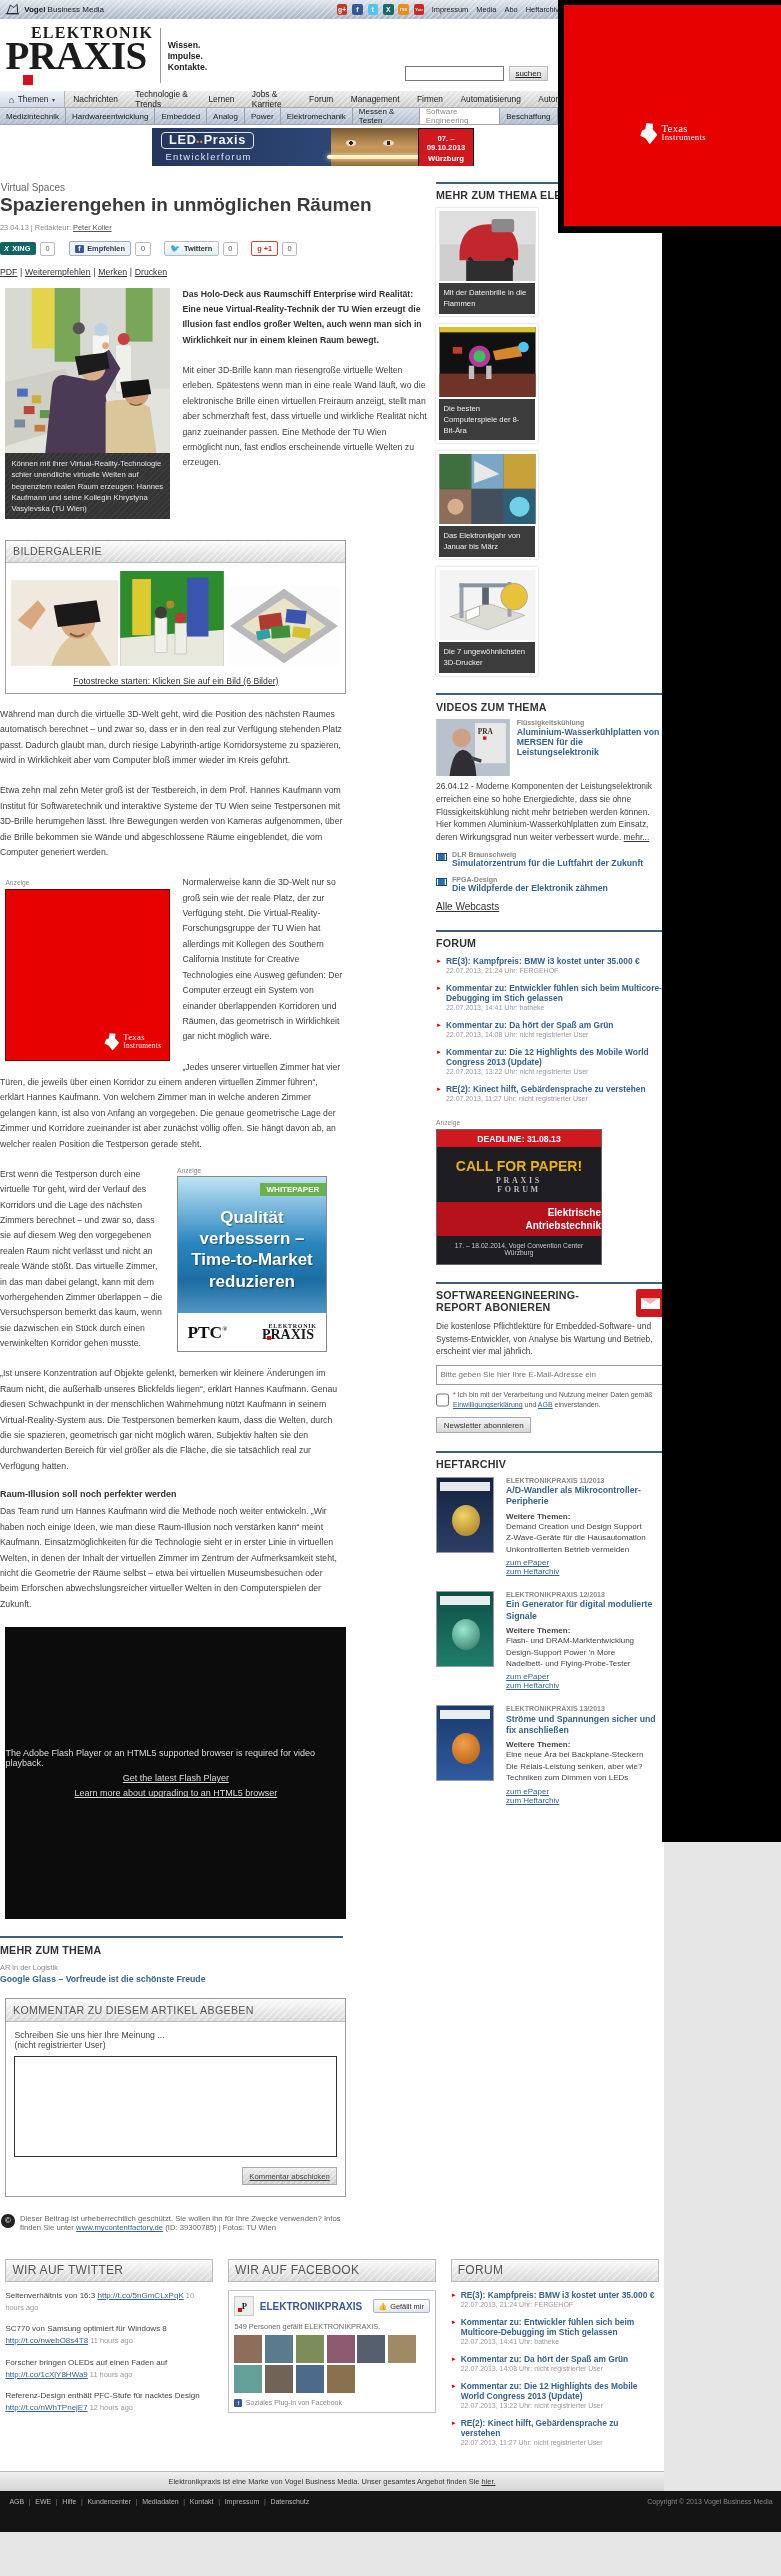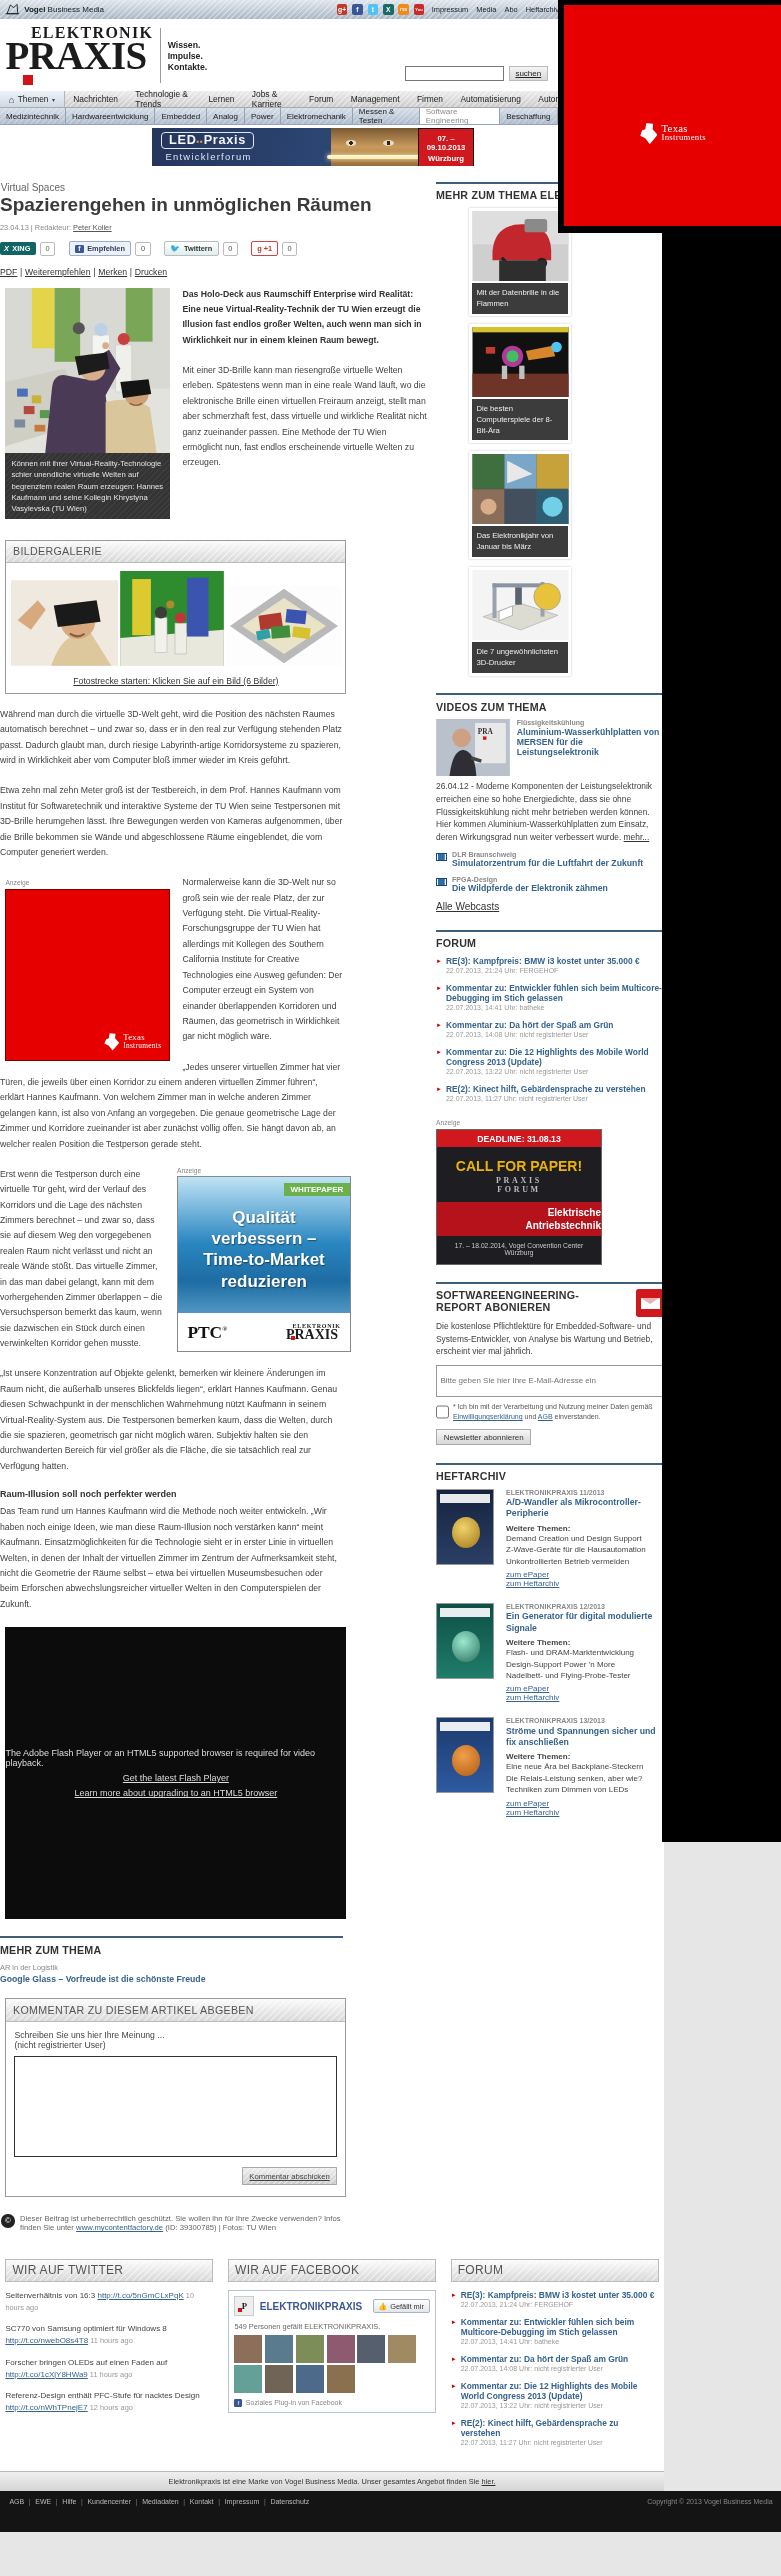--- a/index.html
+++ b/index.html
@@ -116,21 +116,21 @@
   .ad-label { font-size:6.7px; color:#888; margin-bottom:2.7px; }
   .ad-ti { float:left; width:165px; margin:4px 12px 6.7px 5.4px; }
   .ad-ti .box { width:165px; height:172px; background:#e60000; border:0.7px solid #7a0000; position:relative; }
   .ti-logo { position:absolute; display:flex; gap:4px; align-items:flex-start; color:#fff; }
   .ad-ti .ti-logo { right:8px; bottom:9.4px; }
   .ti-map { width:14.8px; height:17.4px; background:#fff; clip-path:polygon(35% 0,75% 4%,72% 30%,100% 55%,78% 78%,55% 100%,30% 72%,0 60%,12% 35%,30% 30%); }
   .ti-txt { font-family:"Liberation Serif", serif; font-size:8.7px; line-height:1; letter-spacing:0.3px; }
   .ti-txt div:last-child { font-size:7.4px; }
 
   .ad-ptc { float:right; width:166px; margin:0 0 6.7px 10.7px; }
-  .ad-ptc .box { width:174px; height:176px; border:0.7px solid #888; background:linear-gradient(#bfe3f5 0%, #2a86c0 38%, #1d6ca3 60%, #8ecbe8 100%); position:relative; }
+  .ad-ptc .box { width:150px; height:176px; border:0.7px solid #888; background:linear-gradient(#bfe3f5 0%, #2a86c0 38%, #1d6ca3 60%, #8ecbe8 100%); position:relative; }
   .wp-tag { position:absolute; top:5.4px; right:0; background:#6ab04c; color:#fff; font-size:8px; font-weight:bold; padding:2px 6.7px; }
   .ptc-lines { position:absolute; top:29.5px; left:0; right:0; text-align:center; color:#fff; font-weight:bold; font-size:17px; line-height:1.25; text-shadow:0.7px 1.3px 1.3px rgba(0,0,0,.45); }
   .ptc-strip { position:absolute; bottom:0; left:0; right:0; height:38px; background:#fff; display:flex; align-items:center; justify-content:space-between; padding:0 9.4px; }
   .ptc-brand { font-family:"Liberation Serif", serif; font-size:17.4px; font-weight:bold; color:#111; }
   .ptc-brand sup { font-size:6.7px; }
   .mini-praxis { font-family:"Liberation Serif", serif; font-weight:bold; color:#1c1c1c; line-height:.8; position:relative; }
   .mini-praxis .t { font-size:6px; letter-spacing:0.7px; margin-left:6.7px; }
   .mini-praxis .m { font-size:14px; }
   .mini-praxis .sq { position:absolute; left:5.4px; bottom:0; width:4px; height:4px; background:#d51317; }
 
@@ -149,21 +149,21 @@
   .c-submit { background:repeating-linear-gradient(135deg, rgba(255,255,255,.4) 0 1.3px, rgba(0,0,0,0) 1.3px 4px), linear-gradient(#eee,#ccc);
     border:0.7px solid #aaa; font-size:7.7px; color:#444; padding:3.4px 6.7px; text-decoration:underline; }
 
   .copyline { width:343px; display:flex; gap:5.4px; align-items:flex-start; font-size:7.7px; color:#666; margin-bottom:20px; padding-left:1.3px; }
   .c-ico { min-width:13.4px; height:13.4px; border-radius:50%; background:#222; color:#fff; font-size:8px; display:flex; align-items:center; justify-content:center; }
   .copyline a { color:#36638e; }
 
   
   .sb-sec { border-top:2.7px solid #3f5d7d; margin-bottom:17.4px; padding-top:5.4px; }
   .sb-sec h3 { font-size:10.7px; color:#333; letter-spacing:0.2px; margin-bottom:6.7px; }
-  .tiles { display:flex; flex-wrap:wrap; gap:8px 31px;margin-left:33px; }
+  .tiles { display:flex; flex-wrap:wrap; gap:8px 31px; }
   .tile { width:102px; background:#fff; box-shadow:0 0 2px rgba(0,0,0,.25); padding:2.7px; text-decoration:none; }
   .tile .img { height:70px; }
   .tile .lbl { background:#3c3c3c; color:#eee; font-size:7.7px; line-height:1.45; padding:4px 4.7px; min-height:31px; }
   .vfeat { display:flex; gap:6.7px; margin-bottom:4px; }
   .vfeat .thumb { min-width:74px; }
   .v-kicker { font-size:7px; color:#888; font-weight:bold; }
   .v-title { font-size:8.7px; font-weight:bold; color:#36638e; text-decoration:none; display:block; margin:0.7px 0 2.7px 0; }
   .v-text { font-size:8.4px; line-height:1.5; color:#3f3f3f; }
   .v-text a { color:#333; }
   .vitem { display:flex; gap:5.4px; margin-top:8px; }
@@ -182,21 +182,21 @@
   .cfp .pf { color:#fff; font-family:"Liberation Serif",serif; font-weight:bold; font-size:13.4px; text-align:center; letter-spacing:0.7px; }
   .cfp .pf span { color:#bbb; font-size:8px; letter-spacing:2.7px; display:block; }
   .cfp .topicband { background:#b5121b; color:#fff; text-align:right; font-size:10px; font-weight:bold; padding:4px 0; margin-top:8px; line-height:1.3; }
   .cfp .when { color:#ccc; font-size:6.7px; text-align:center; padding:5.4px 2.7px 8px 2.7px; }
   .report .headrow { display:flex; justify-content:space-between; gap:6.7px; }
   .report h3 { width:154px; }
   .env { min-width:28px; height:28px; background:#d0191f; border-radius:2.7px; position:relative; }
   .env::after { content:""; position:absolute; left:4.7px; top:8.7px; width:19px; height:10.7px; background:#fff; }
   .env::before { content:""; position:absolute; left:4.7px; top:8.7px; border-left:9.4px solid rgba(0,0,0,0); border-right:9.4px solid rgba(0,0,0,0); border-top:6.7px solid #e8b3b3; z-index:1; }
   .report p { font-size:8.4px; line-height:1.5; margin-bottom:6.7px; }
-  .report input[type=text] { width:100%; height:32px; border:0.7px solid #999; font-size:8px; padding:0 3.4px; color:#888; }
+  .report input[type=text] { width:100%; height:20px; border:0.7px solid #999; font-size:8px; padding:0 3.4px; color:#888; }
   .consent { display:flex; gap:4px; font-size:7px; color:#555; margin:5.4px 0 6.7px 0; line-height:1.45; }
   .consent a { color:#36638e; }
   .nl-btn { background:linear-gradient(#f6f6f6,#d8d8d8); border:0.7px solid #aaa; font-size:8px; padding:2.7px 6.7px; color:#333; }
   .issue { display:flex; gap:12px; margin-bottom:14.8px; }
   .cover { min-width:58px; width:58px; height:76px; border:0.7px solid #999; position:relative; }
   .cover .band { position:absolute; top:4px; left:2.7px; right:2.7px; height:8.7px; background:#fff; opacity:.9; }
   .cover .blob { position:absolute; left:14.8px; top:27px; width:28px; height:31px; border-radius:50%; }
   .iss-kicker { font-size:7px; color:#888; font-weight:bold; }
   .iss-title { display:block; font-size:8.7px; font-weight:bold; color:#36638e; text-decoration:none; margin:1.3px 0 4px 0; line-height:1.3; }
   .iss-more { font-size:8px; font-weight:bold; color:#444; }

